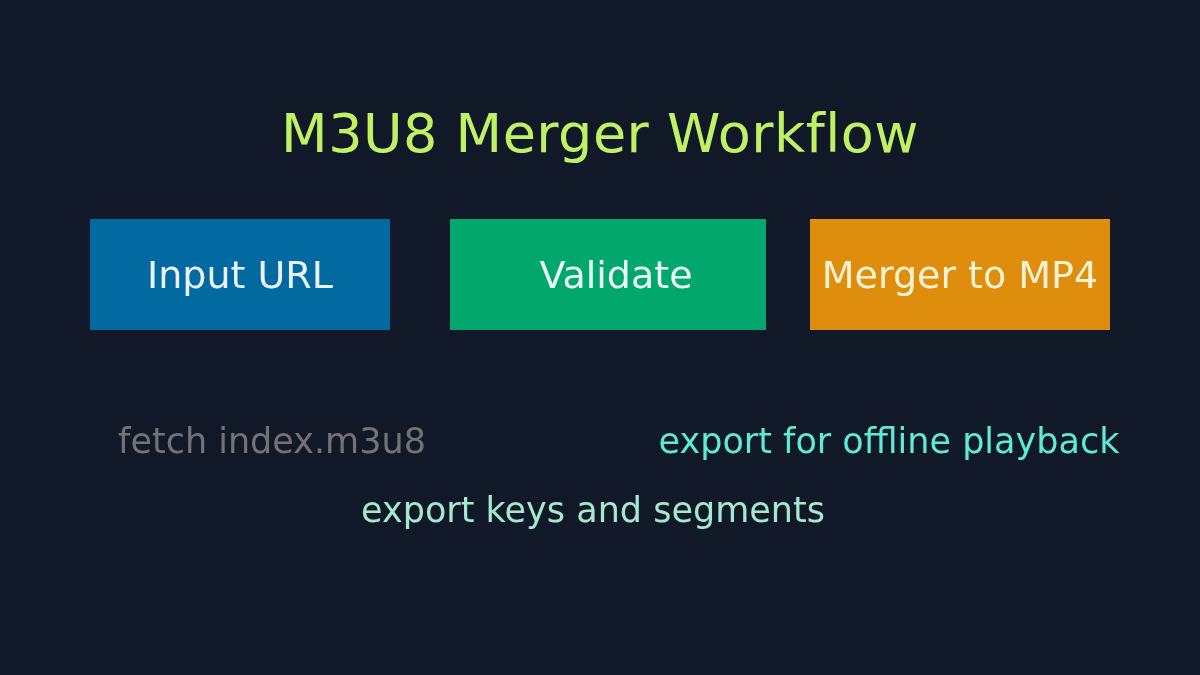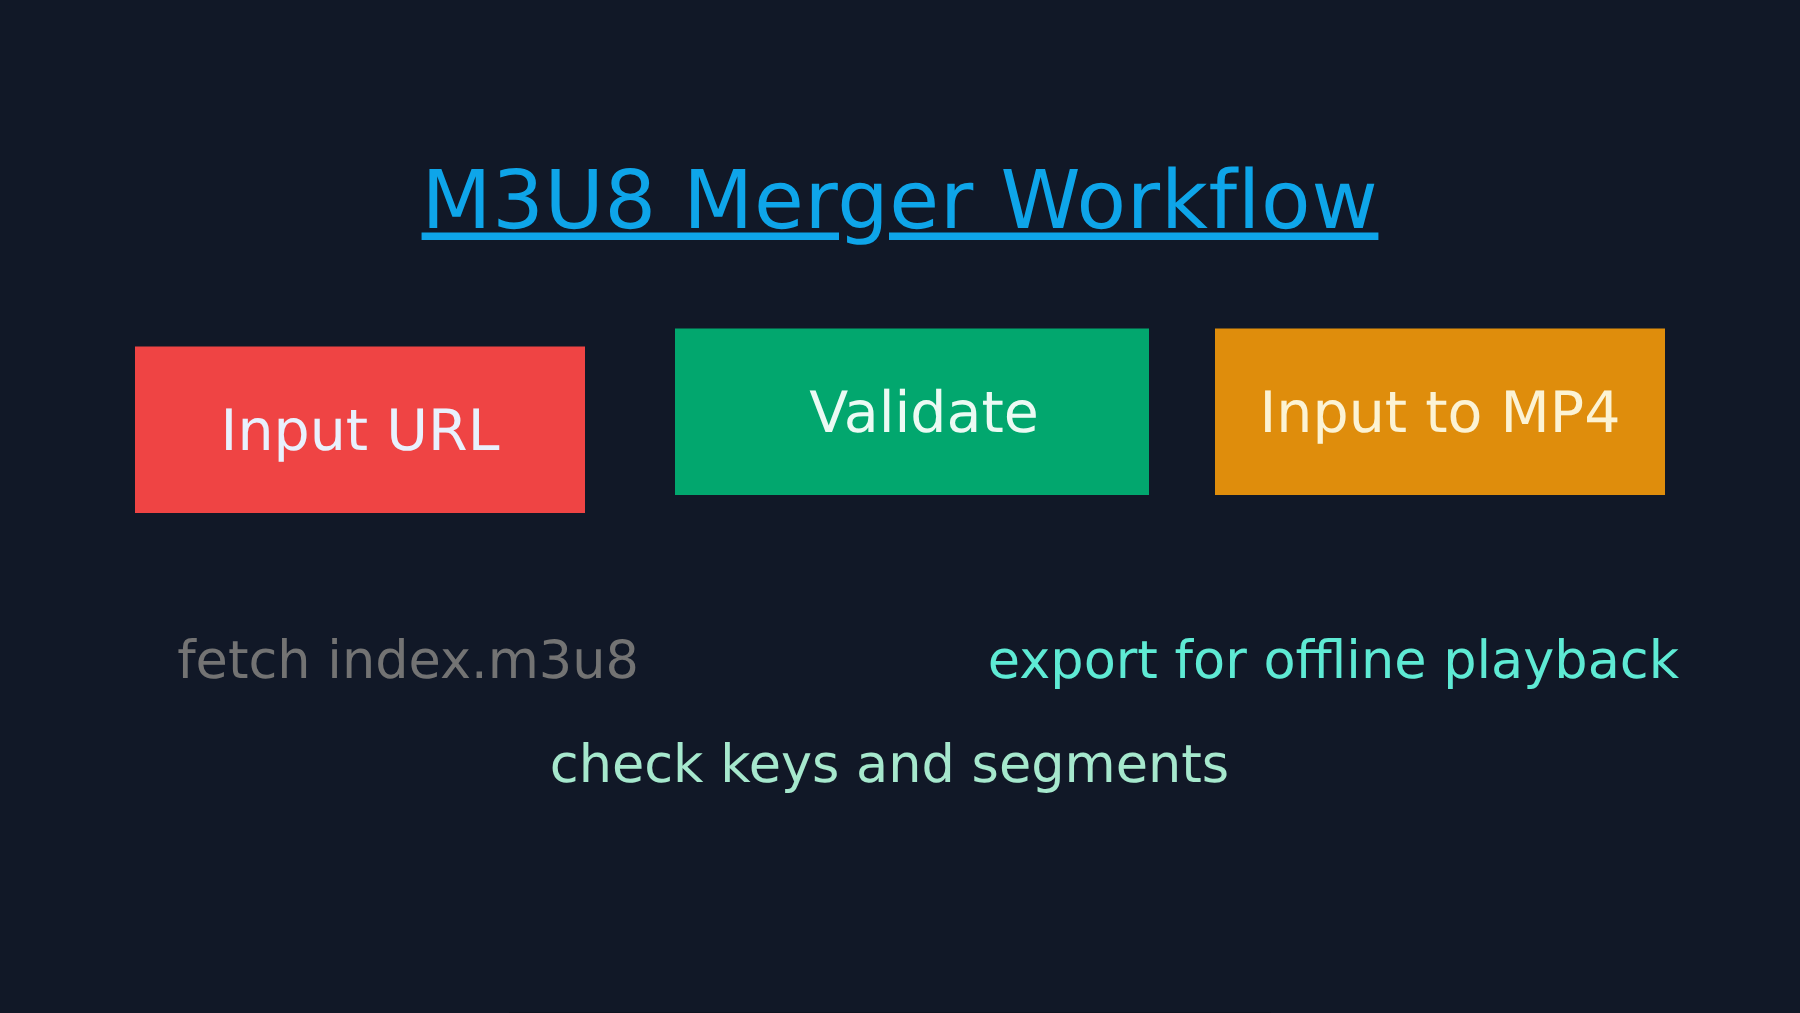--- a/index.html
+++ b/index.html
@@ -49,33 +49,33 @@
   }
   .annotation.a0 { left: 272px; top: 420px; }
   .annotation.a1 { left: 889px; top: 420px; }
   .annotation.a2 { left: 593px; top: 489px; }
 </style>
 </head>
 <body>
 
 <div class="canvas" style="background-color: rgb(17, 24, 39);">
 
-  <h1 class="title" style="color: #0ea5e9; text-decoration: underline;">M3U8 Merger Workflow</h1>
+  <h1 class="title" style="color: #bef264;">M3U8 Merger Workflow</h1>
 
-  <div class="step s0" style="background-color: #ef4444; margin-top: 12px;">
+  <div class="step s0" style="background-color: #0369a1;">
     <span style="color: rgb(233, 241, 253);">Input URL</span>
   </div>
 
   <div class="step s1" style="background-color: rgb(2, 167, 110); padding-left: 16px;">
     <span style="color: rgb(235, 250, 243);">Validate</span>
   </div>
 
   <div class="step s2" style="background-color: rgb(223, 141, 12);">
-    <span style="color: rgb(252, 243, 212);">Input to MP4</span>
+    <span style="color: rgb(252, 243, 212);">Merger to MP4</span>
   </div>
 
   <div class="annotation a0" style="color: #737373;">fetch index.m3u8</div>
 
   <div class="annotation a1" style="color: #5eead4;">export for offline playback</div>
 
-  <div class="annotation a2" style="color: rgb(166, 232, 205);">check keys and segments</div>
+  <div class="annotation a2" style="color: rgb(166, 232, 205);">export keys and segments</div>
 
 </div>
 
 </body></html>

